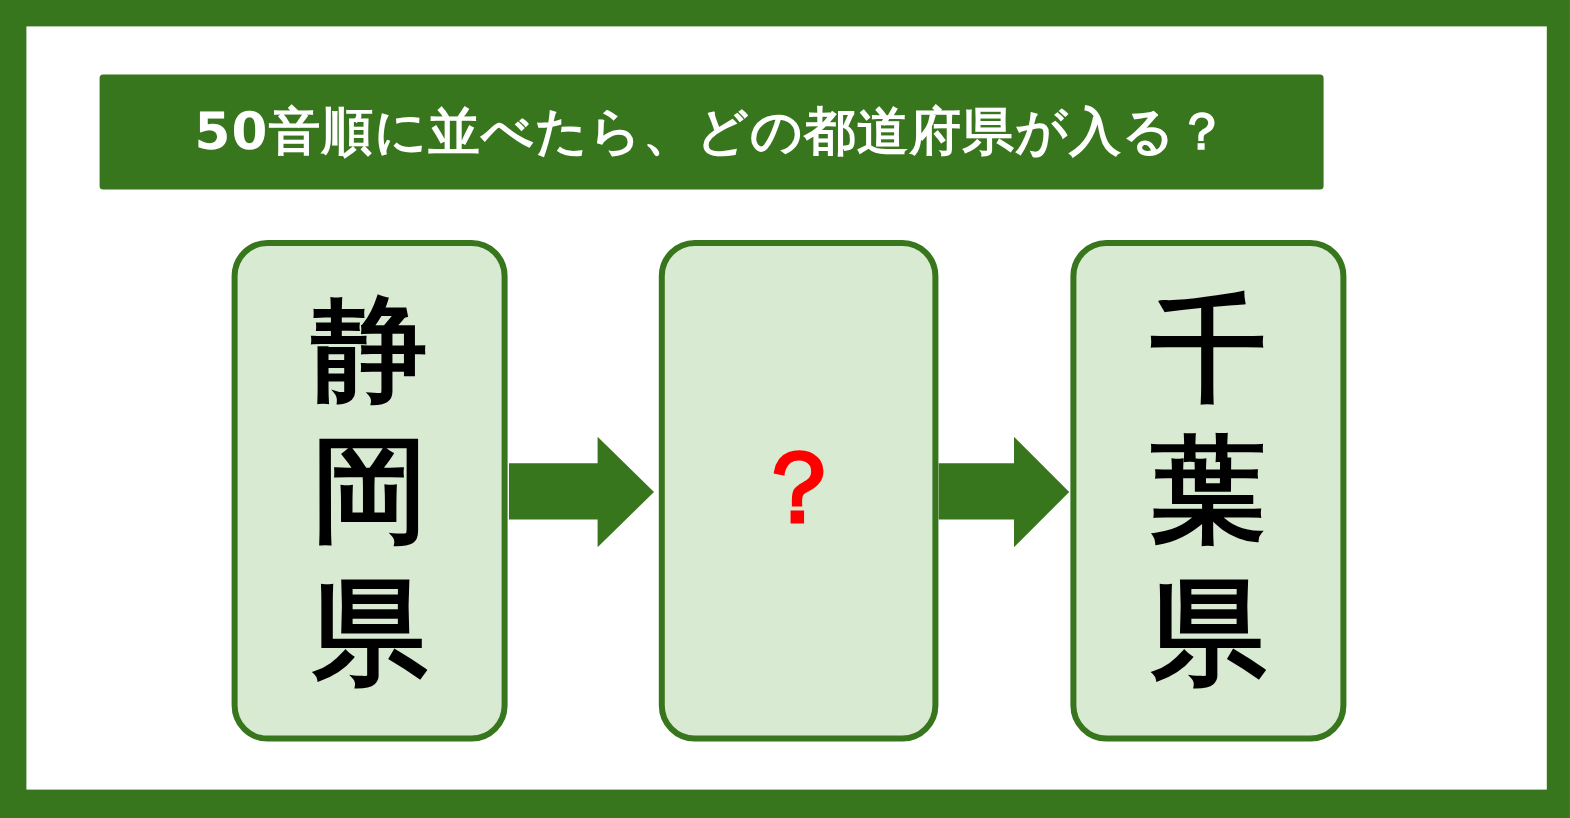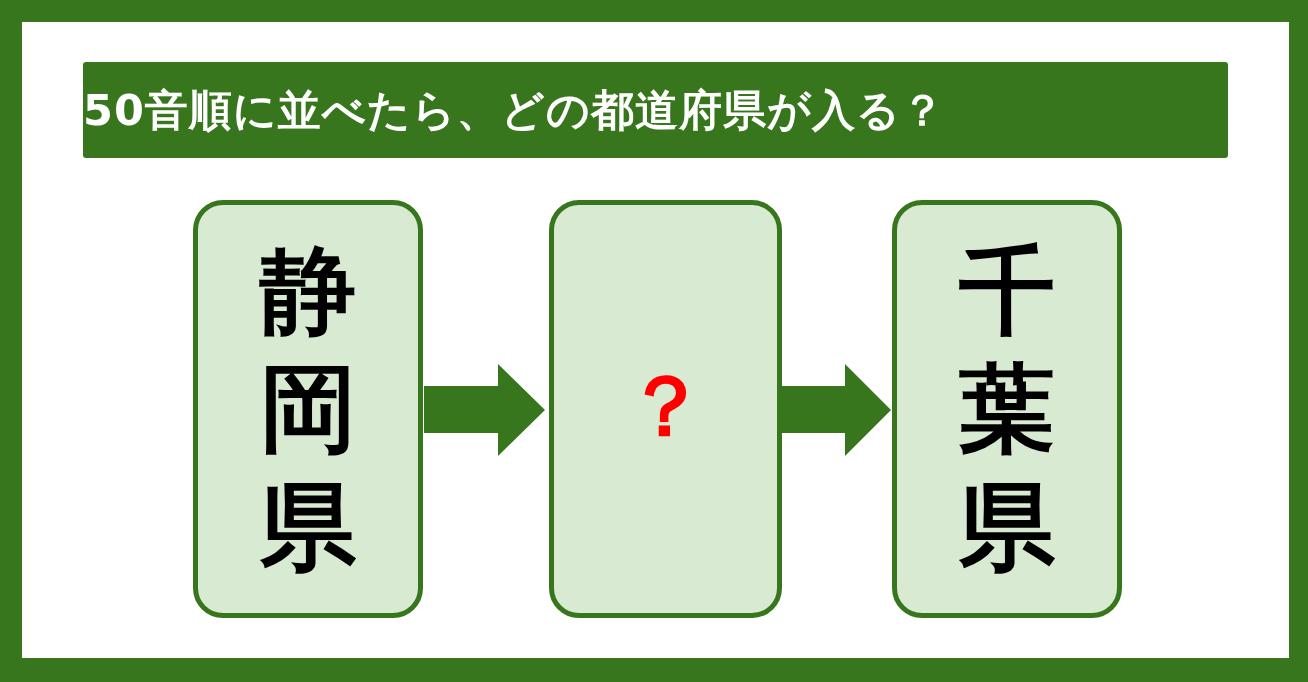--- a/index.html
+++ b/index.html
@@ -18,25 +18,26 @@
     }
     .inner {
       position: absolute;
       left: 22px; top: 22px;
       width: 1267px; height: 636px;
       background: #ffffff;
     }
     .banner {
       position: absolute;
       left: 83px; top: 62px;
-      width: 1145px; height: 96px;
+      width: 1020px; height: 96px;
       background: #38761d;
       border-radius: 3px;
       display: flex;
       align-items: center;
+      justify-content: center;
     }
     .banner-text {
       color: #ffffff;
       font-family: "DejaVu Sans", "Liberation Sans", sans-serif;
       font-weight: bold;
       font-size: 43px;
       letter-spacing: 1px;
       white-space: nowrap;
       line-height: 1;
     }

